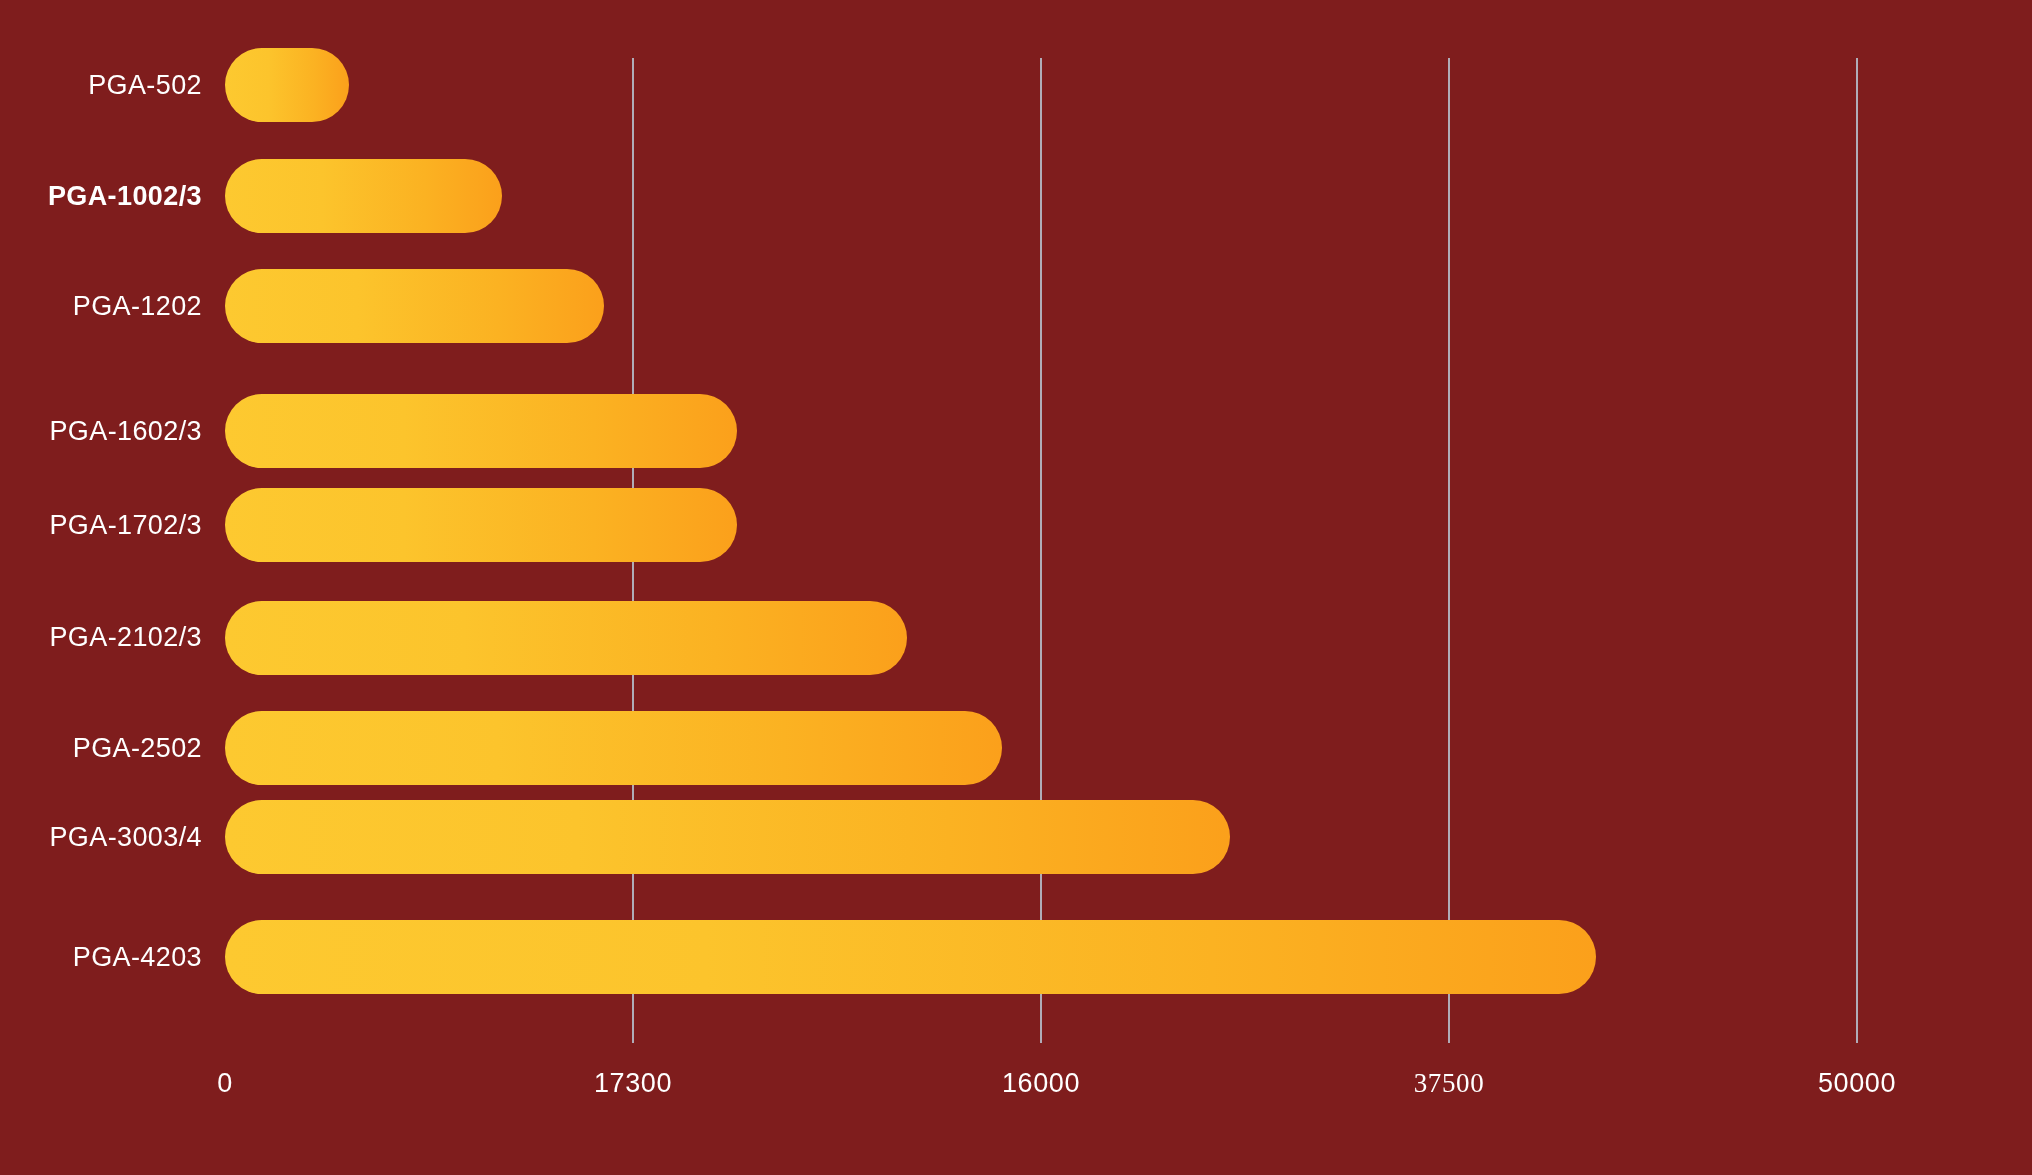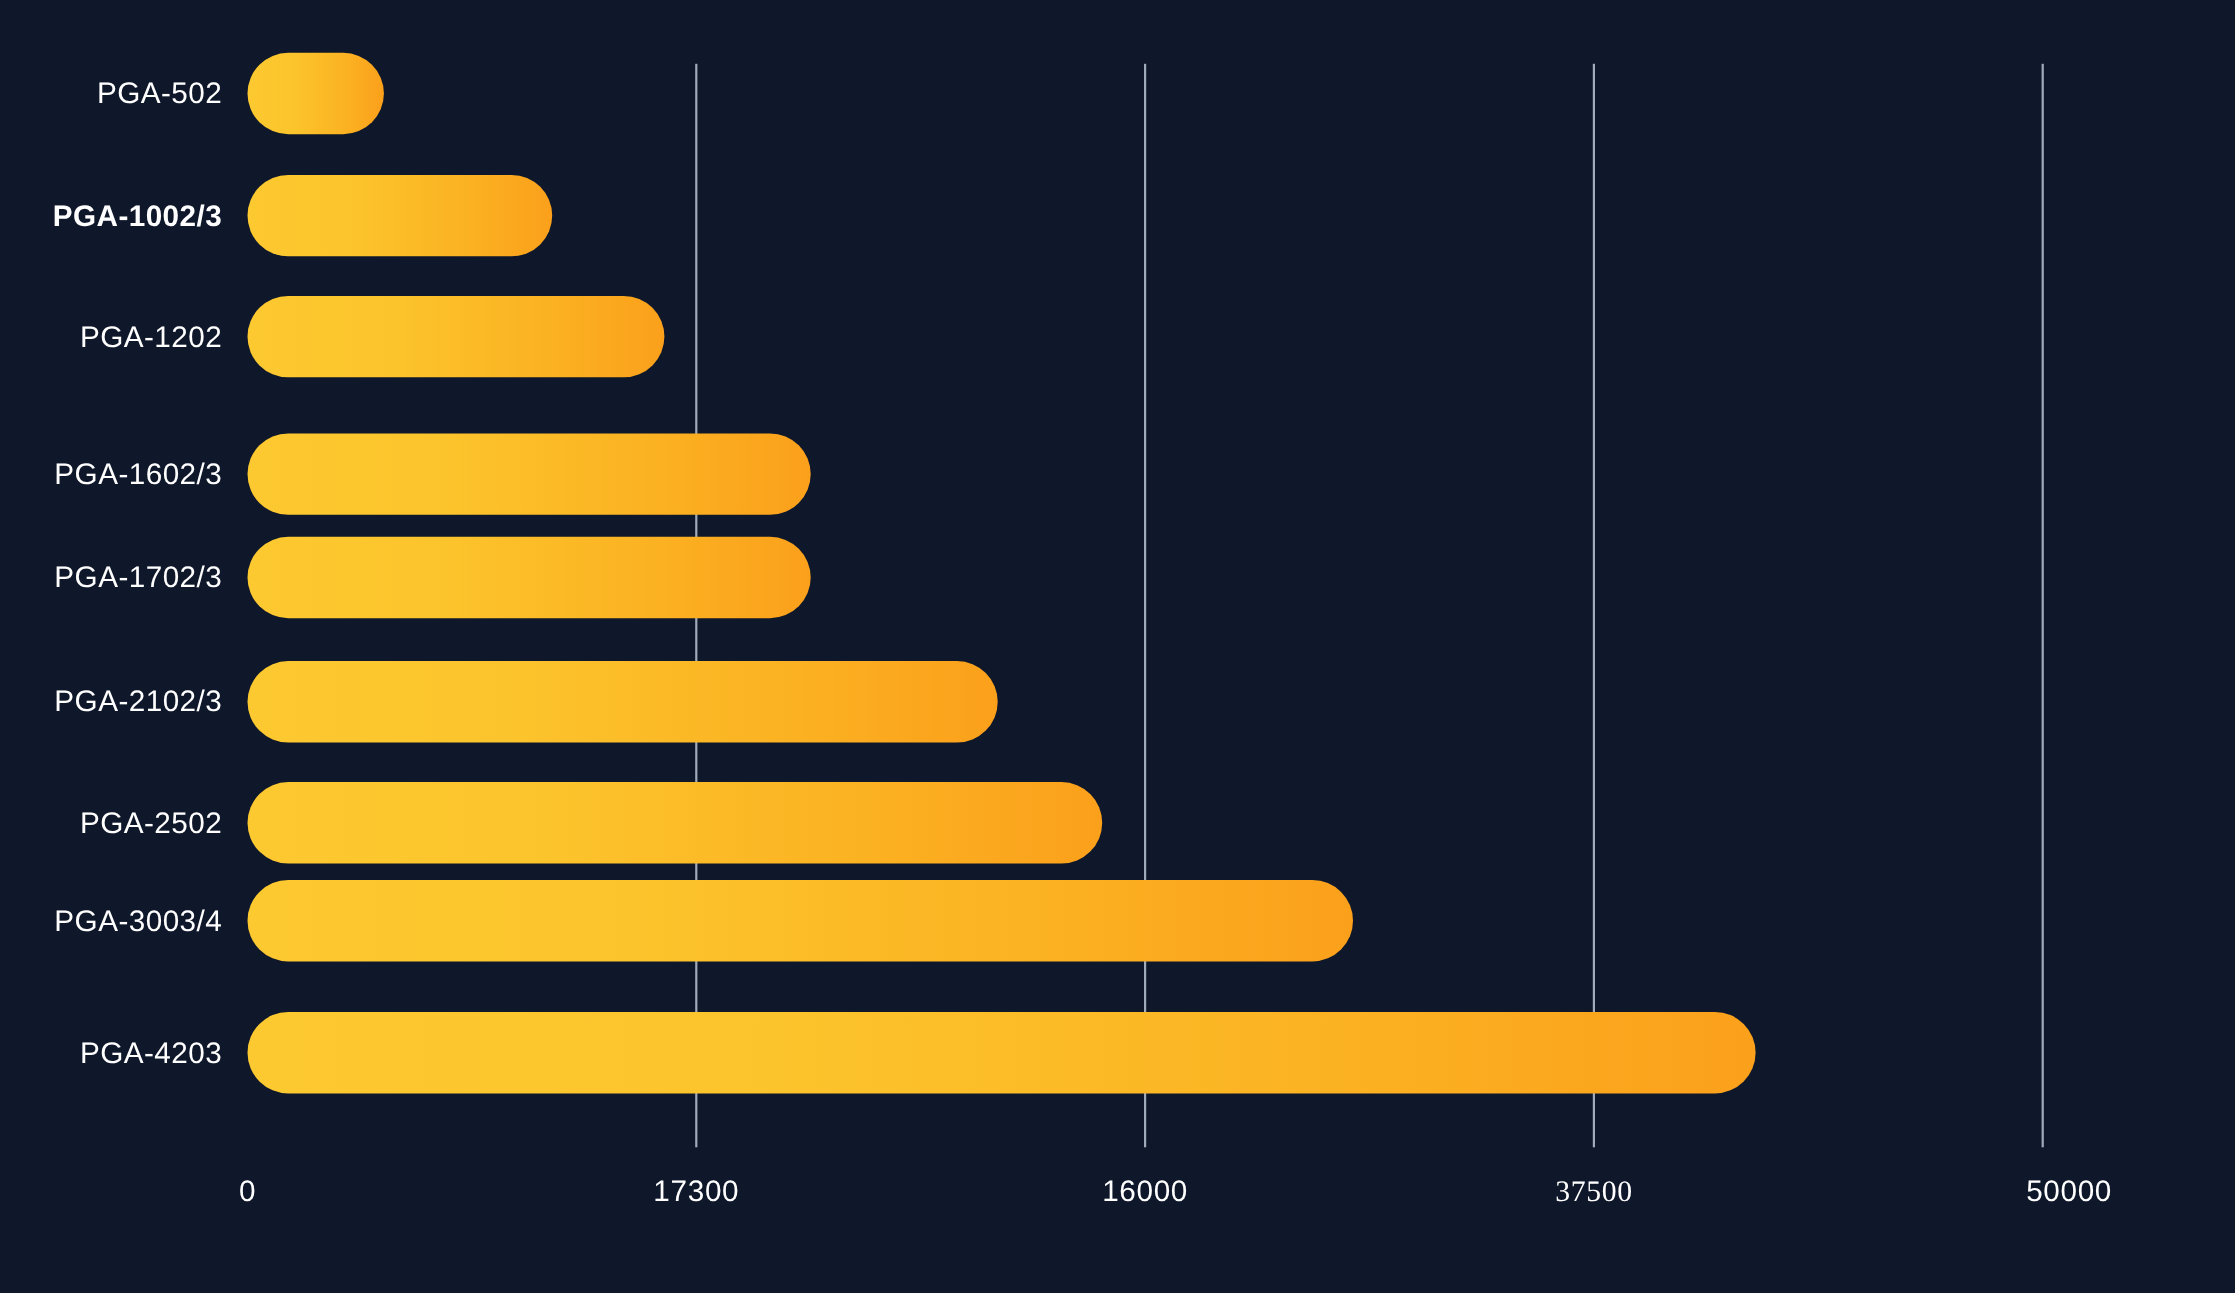--- a/index.html
+++ b/index.html
@@ -12,21 +12,21 @@
     height: 1175px;
     overflow: hidden;
     font-family: "Liberation Sans", sans-serif;
     -webkit-font-smoothing: antialiased;
   }
 
   #chart-root {
     position: relative;
     width: 2032px;
     height: 1175px;
-    background: #0f172a;
+    background: #7f1d1d;
   }
 
   
   
   .plot-area {
     position: absolute;
     left: 0;
     top: 0;
     width: 2032px;
     height: 1175px;
@@ -130,17 +130,17 @@
           <div class="cat-label">PGA-4203</div>
           <div class="bar" style="width: 1370.88px; height: 74px;"></div>
         </div>
       </div>
 
     <div id="xticks">
         <div class="x-tick" style="left: 225px;">0</div>
         <div class="x-tick" style="left: 633px;">17300</div>
         <div class="x-tick" style="left: 1041px;">16000</div>
         <div class="x-tick" style="left: 1449px; font-family: Liberation Serif, serif;">37500</div>
-        <div class="x-tick" style="left: 1857px; margin-left: 24px;">50000</div>
+        <div class="x-tick" style="left: 1857px;">50000</div>
       </div>
 
   </div>
 </div>
 
 </body></html>

